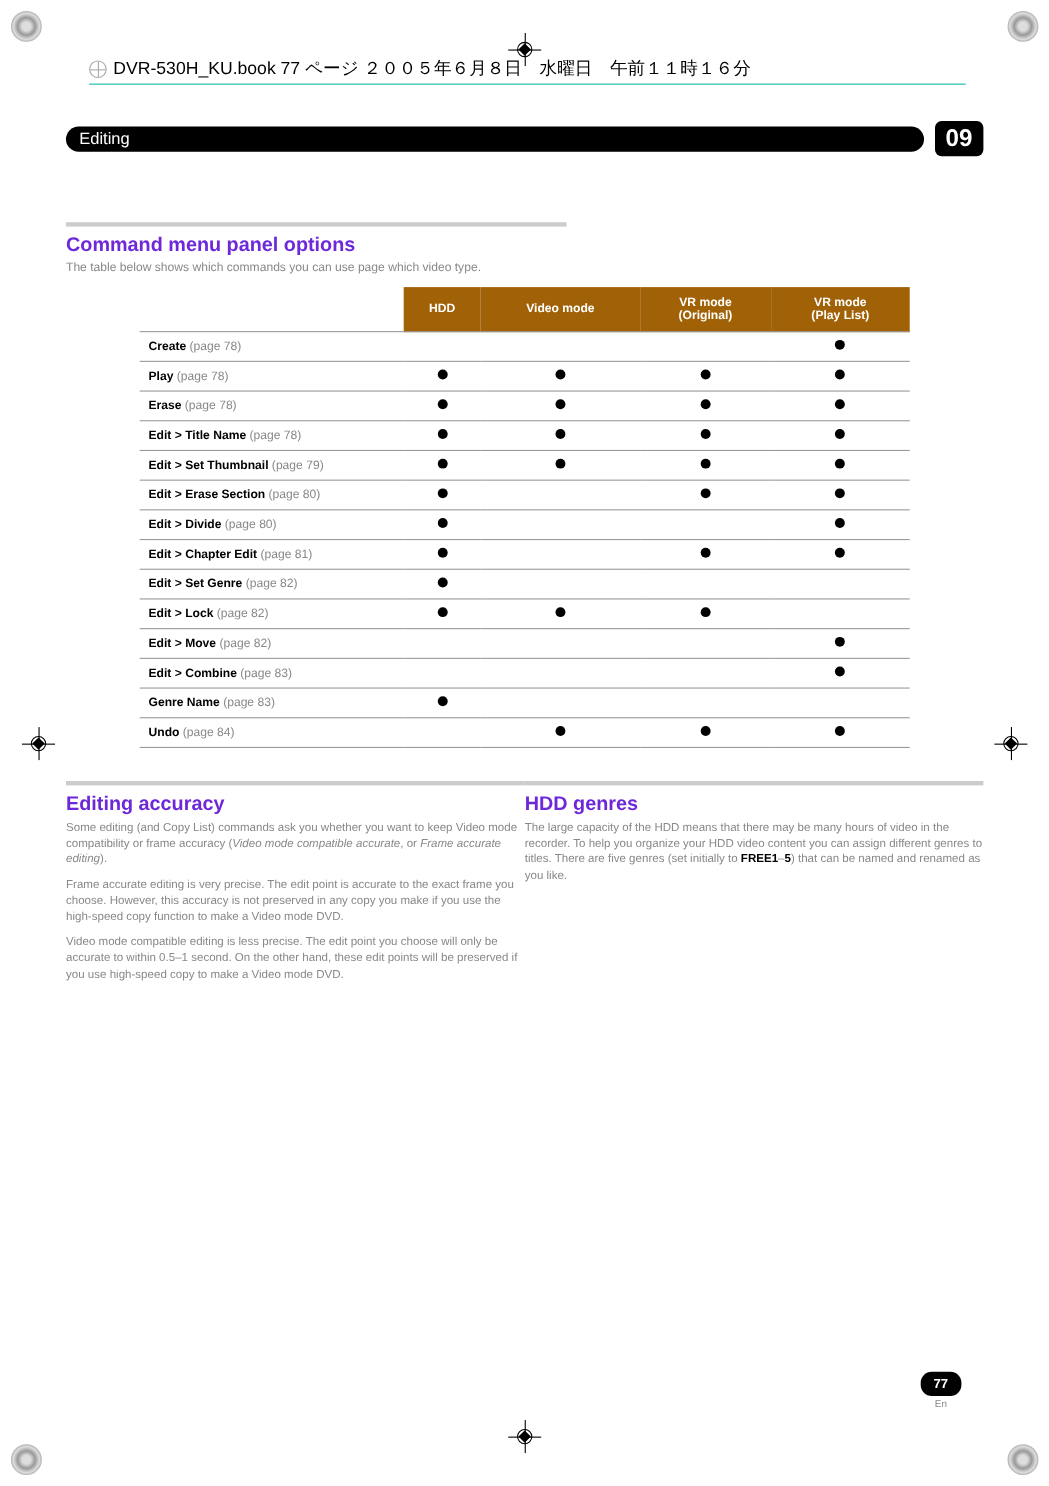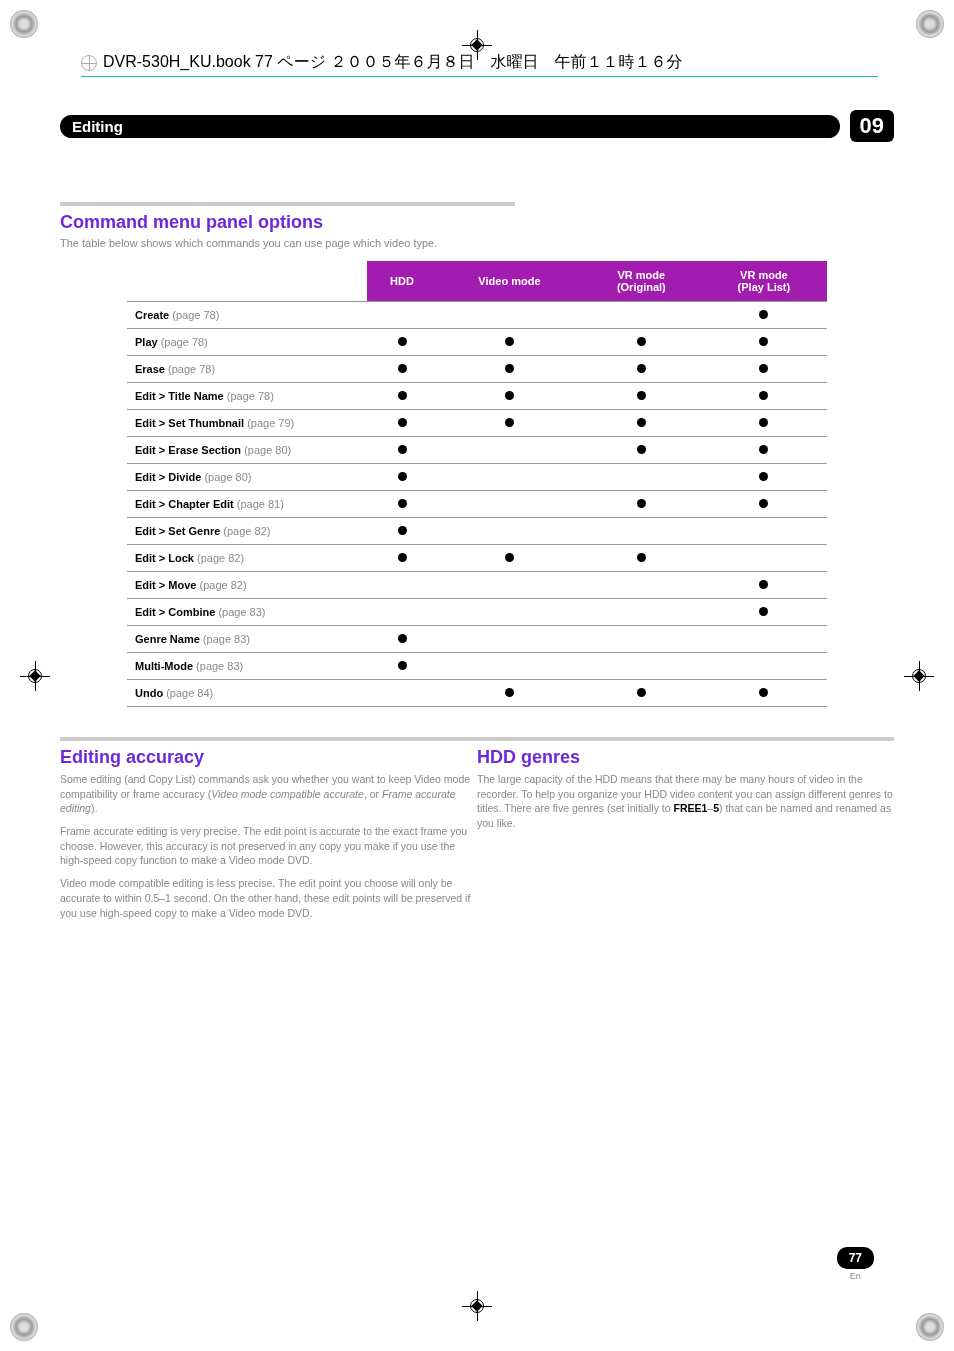--- a/index.html
+++ b/index.html
@@ -89,21 +89,21 @@
       color: #888;
       margin-bottom: 12px;
     }
 
     table.options {
       border-collapse: collapse;
       width: 700px;
       margin: 0 auto 30px auto;
     }
     table.options th {
-      background: #a21caf;
+      background: #a16207;
       color: #fff;
       font-size: 11px;
       font-weight: bold;
       padding: 8px 6px;
       text-align: center;
     }
     table.options th:first-child {
       background: transparent;
     }
     table.options td {
@@ -219,21 +219,21 @@
       align-items: center;
       gap: 10px;
       margin-bottom: 60px;
     }
     .section-row .title-pill {
       background: #000;
       color: #fff;
       padding: 3px 20px 3px 12px;
       border-radius: 13px;
       font-size: 15px;
-      font-weight: bold;
+      font-weight: normal;
       flex: 1;
     }
     .section-row .badge {
       background: #000;
       color: #fff;
       font-size: 22px;
       font-weight: bold;
       padding: 3px 10px;
       border-radius: 6px;
     }
@@ -369,27 +369,20 @@
         </tr>
         <tr>
           <td class="row-label"><span class="bold">Edit &gt; Combine</span><span> (page 83)</span></td>
           <td></td>
           <td></td>
           <td></td>
           <td><span class="dot"></span></td>
         </tr>
         <tr>
           <td class="row-label"><span class="bold">Genre Name</span><span> (page 83)</span></td>
-          <td><span class="dot"></span></td>
-          <td></td>
-          <td></td>
-          <td></td>
-        </tr>
-        <tr>
-          <td class="row-label"><span class="bold">Multi-Mode</span><span> (page 83)</span></td>
           <td><span class="dot"></span></td>
           <td></td>
           <td></td>
           <td></td>
         </tr>
         <tr>
           <td class="row-label"><span class="bold">Undo</span><span> (page 84)</span></td>
           <td></td>
           <td><span class="dot"></span></td>
           <td><span class="dot"></span></td>

